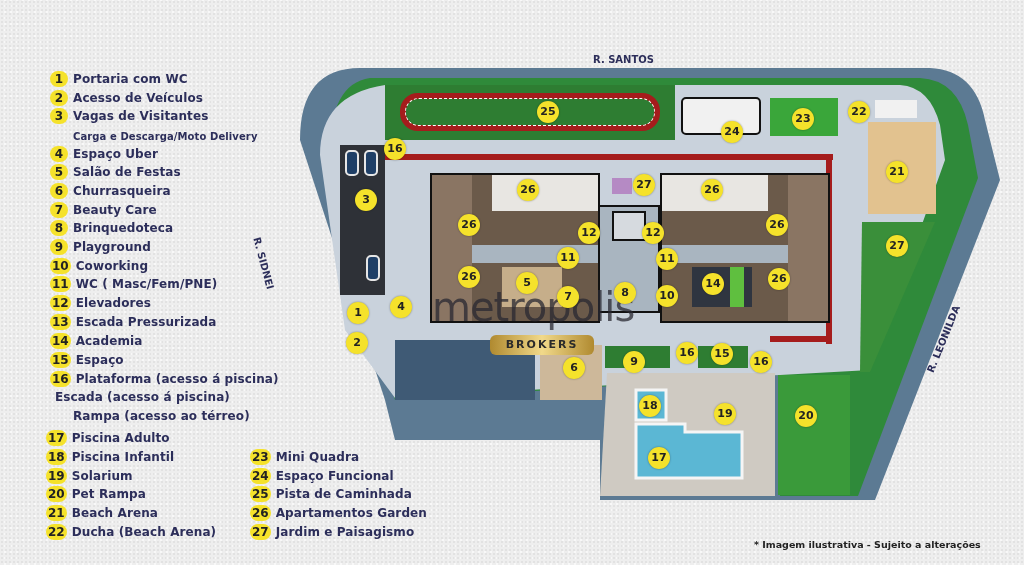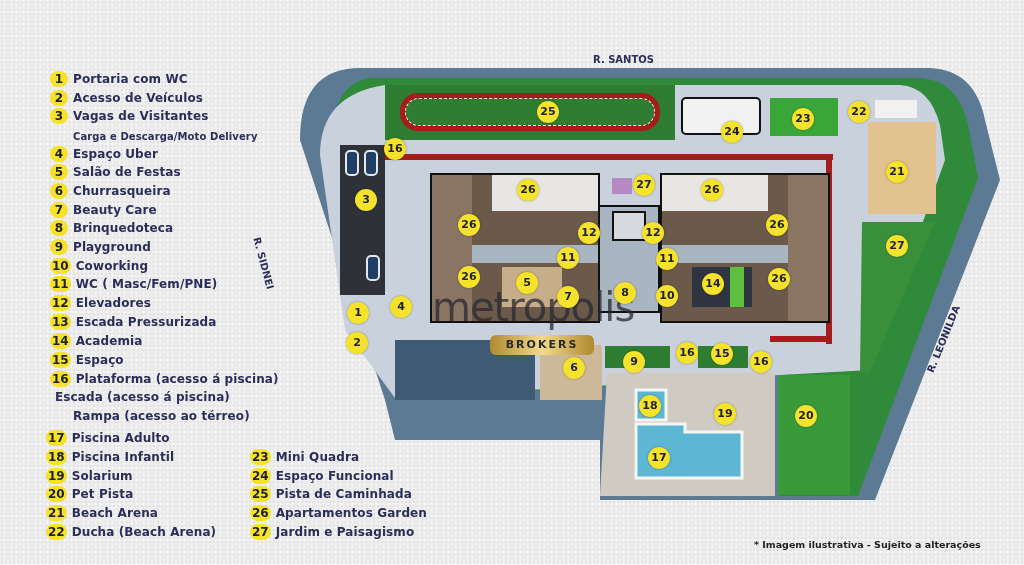--- a/index.html
+++ b/index.html
@@ -261,21 +261,21 @@
   <div class="legend-item" style="left:46px;top:449px;">
       <span class="num">18</span>
       <span class="lbl">Piscina Infantil</span>
     </div>
   <div class="legend-item" style="left:46px;top:468px;">
       <span class="num">19</span>
       <span class="lbl">Solarium</span>
     </div>
   <div class="legend-item" style="left:46px;top:486px;">
       <span class="num">20</span>
-      <span class="lbl">Pet Pista</span>
+      <span class="lbl">Pet Rampa</span>
     </div>
   <div class="legend-item" style="left:46px;top:505px;">
       <span class="num">21</span>
       <span class="lbl">Beach Arena</span>
     </div>
   <div class="legend-item" style="left:46px;top:524px;">
       <span class="num">22</span>
       <span class="lbl">Ducha (Beach Arena)</span>
     </div>
   <div class="legend-item" style="left:250px;top:449px;">

